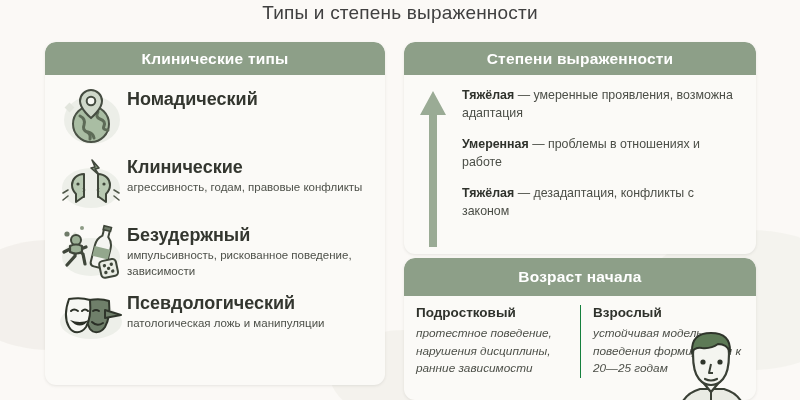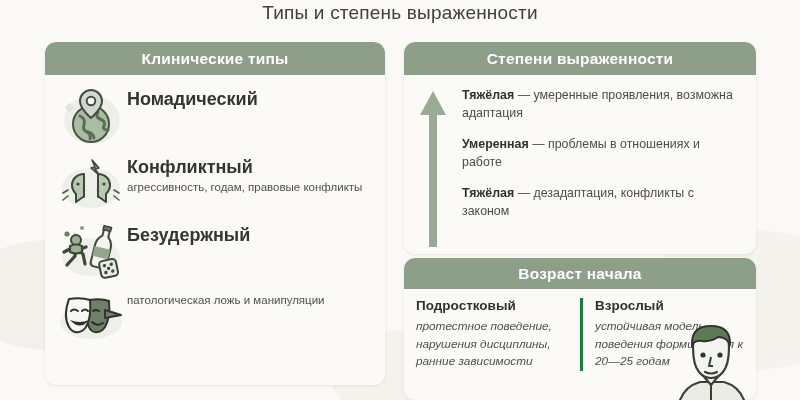--- a/index.html
+++ b/index.html
@@ -101,24 +101,24 @@
   #card-severity .card-header { height: 33px; }
   .sev-body { display: flex; padding: 10px 0 0 0; height: 168px; }
   .sev-arrow { width: 58px; min-width: 58px; display:flex; justify-content:center; padding-top: 4px;}
   .sev-items { padding-top: 2px; }
   .sev-item { margin-bottom: 13px; max-width: 272px; }
   .sev-line { font-size: 12.4px; line-height: 1.45; color: #4b4e47; }
   .sev-name { font-weight: 700; color: #2f322c; }
 
   
   #card-age { left: 404px; top: 258px; width: 352px; height: 142px; }
-  #card-age .card-header { height: 31px; }
+  #card-age .card-header { height: 38px; }
   .age-body { display: flex; padding: 9px 0 0 0; position: relative; }
   .age-col { padding: 0 12px; width: 50%; box-sizing: border-box; }
-  .age-col + .age-col { border-left: 3px solid #15803d; }
+  .age-col + .age-col { border-left: 1px solid #15803d; }
   .age-name { font-size: 13.5px; font-weight: 700; color: #2f322c; margin-bottom: 5px; }
   .age-desc { font-size: 11.8px; line-height: 1.5; color: #4d5049; font-style: italic; }
   .age-person { position: absolute; right: -2px; bottom: -40px; }
 </style>
 </head>
 <body>
 
 <div class="page">
 
   <div class="blob b1"></div>
@@ -158,21 +158,21 @@
             <circle cx="20" cy="28" r="1.6" fill="#3f463a"></circle>
             <path d="M25 32 q3 2 0 4" fill="none" stroke="#3f463a" stroke-width="1.6"></path>
             <path d="M40 18 c7 0 12 5 12 11 c0 4-2 7-4 9 l0 8 l-7-5 c-1 0-1 0-1 0 z" fill="#b8c9b2" stroke="#3f463a" stroke-width="2" stroke-linejoin="round"></path>
             <circle cx="46" cy="28" r="1.6" fill="#3f463a"></circle>
             <path d="M41 32 q-3 2 0 4" fill="none" stroke="#3f463a" stroke-width="1.6"></path>
             <path d="M10 34 l-5 3 M10 40 l-5 4" stroke="#50584a" stroke-width="1.6" stroke-linecap="round"></path>
             <path d="M56 34 l5 3 M56 40 l5 4" stroke="#50584a" stroke-width="1.6" stroke-linecap="round"></path>
           </svg>
         </div>
         <div class="clin-text">
-          <div class="clin-name">Конфликтный</div>
+          <div class="clin-name">Клинические</div>
           <div class="clin-desc">агрессивность, годам, правовые конфликты</div>
         </div>
       </div>
 
       <div class="clin-item">
         <div class="clin-icon">
           <svg width="66" height="56" viewBox="0 0 66 56">
             <ellipse cx="33" cy="33" rx="29" ry="19" fill="#edefe9"></ellipse>
             <circle cx="9" cy="10" r="2.6" fill="#6f7b69"></circle>
             <circle cx="24" cy="4" r="2" fill="#8d9b86"></circle>
@@ -190,37 +190,39 @@
               <circle cx="47" cy="41" r="1.7" fill="#3f463a"></circle>
               <circle cx="54" cy="41" r="1.7" fill="#3f463a"></circle>
               <circle cx="50.5" cy="44.5" r="1.7" fill="#3f463a"></circle>
               <circle cx="47" cy="48" r="1.7" fill="#3f463a"></circle>
               <circle cx="54" cy="48" r="1.7" fill="#3f463a"></circle>
             </g>
           </svg>
         </div>
         <div class="clin-text">
           <div class="clin-name">Безудержный</div>
+          <div class="clin-desc">импульсивность, рискованное поведение, зависимости</div>
         </div>
       </div>
 
       <div class="clin-item">
         <div class="clin-icon">
           <svg width="72" height="52" viewBox="0 0 72 52">
             <ellipse cx="36" cy="28" rx="31" ry="17" fill="#edefe9"></ellipse>
             <path d="M34 6 c12-2 20 1 20 1 c1 10 0 19-4 26 c-4 6-11 7-15 2 c-4-6-5-17-3-28z" fill="#6f7f6a" stroke="#2f352b" stroke-width="2" stroke-linejoin="round"></path>
             <path d="M50 16 l16 5 l-16 3z" fill="#6f7f6a" stroke="#2f352b" stroke-width="2" stroke-linejoin="round"></path>
             <path d="M38 17 q3-2 6 0" fill="none" stroke="#2a2f26" stroke-width="2" stroke-linecap="round"></path>
             <path d="M37 28 q5 5 11 1" fill="none" stroke="#2a2f26" stroke-width="2" stroke-linecap="round"></path>
             <path d="M14 5 c12-2 21 1 21 1 c1 11 0 20-4 27 c-5 7-13 7-17 0 c-4-7-4-17-0-28z" fill="#f6f7f3" stroke="#2f352b" stroke-width="2" stroke-linejoin="round"></path>
             <path d="M16 17 q3-3 7 0 M27 17 q3-3 6 0" fill="none" stroke="#2a2f26" stroke-width="2" stroke-linecap="round"></path>
             <path d="M15 26 q10 11 19 0 q-9 4-19 0z" fill="#2a2f26"></path>
           </svg>
         </div>
         <div class="clin-text">
+          <div class="clin-name">Псевдологический</div>
           <div class="clin-desc">патологическая ложь и манипуляции</div>
         </div>
       </div>
 
     </div>
   </div>
 
   <div class="card" id="card-severity">
     <div class="card-header">Степени выраженности</div>
     <div class="sev-body">

